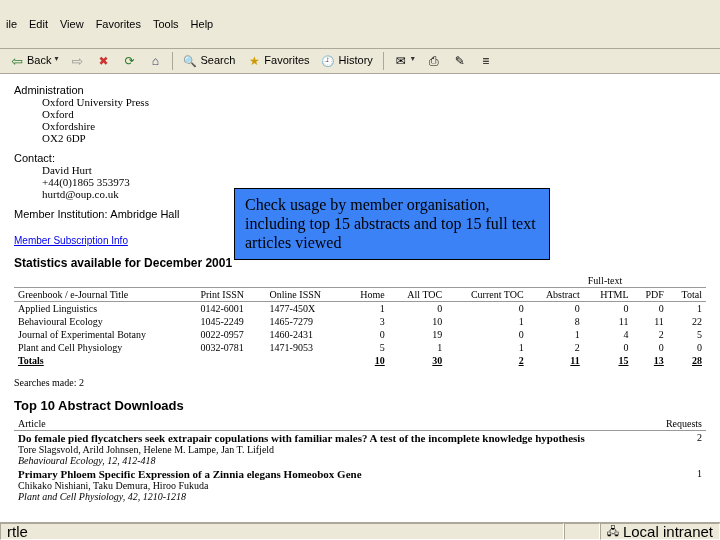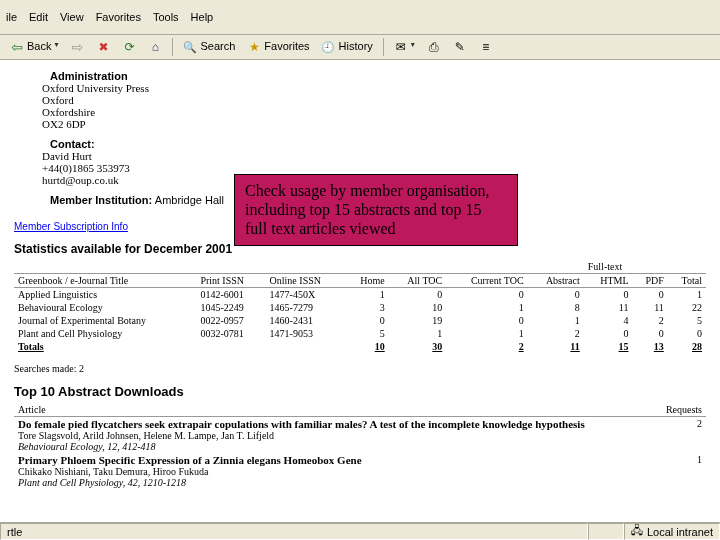--- a/index.html
+++ b/index.html
@@ -10,21 +10,21 @@
     background: #ece9d8;
     width: 720px;
     height: 540px;
     overflow: hidden;
     position: relative;
   }
   .menubar {
     background: #ece9d8;
     display: flex;
     gap: 12px;
-    padding: 11px 6px;
+    padding: 18px 6px;
     font-family: Tahoma, sans-serif;
     font-size: 11px;
     border-bottom: 1px solid #aca899;
   }
   .menubar span { cursor: default; }
   .toolbar {
     background: #ece9d8;
     display: flex;
     align-items: center;
     gap: 4px;
@@ -54,29 +54,29 @@
   }
   .page {
     background: #fff;
     height: 480px;
     overflow: hidden;
     padding: 10px 14px;
     position: relative;
     font-family: "Times New Roman", serif;
   }
   .sans { font-family: Arial, Helvetica, sans-serif; }
-  .bold { font-weight: bold; margin-left: 36px; }
+  .bold { font-weight: normal; }
   .indent { margin-left: 28px; }
   .lnk { color: #0000ee; text-decoration: underline; }
   .callout {
     position: absolute;
     left: 234px;
     top: 114px;
-    width: 284px;
-    background: #be185d;
+    width: 316px;
+    background: #3b82f6;
     border: 1.5px solid #000;
     padding: 6px 10px;
     font-size: 16px;
     line-height: 1.2;
     z-index: 20;
   }
   h4.secthead {
     font-family: Arial, sans-serif;
     font-size: 12px;
     font-weight: bold;
@@ -106,21 +106,21 @@
   .abstracts td { vertical-align: top; padding: 3px 4px; }
   .statusbar {
     position: absolute;
     left: 0; bottom: 0;
     width: 720px;
     height: 18px;
     background: #ece9d8;
     border-top: 1px solid #aca899;
     display: flex;
     font-family: Tahoma, sans-serif;
-    font-size: 11px;
+    font-size: 15px;
   }
   .statusbar .cell {
     border: 1px solid #fff;
     border-top-color: #aca899;
     border-left-color: #aca899;
     padding: 1px 6px;
     display: flex;
     align-items: center;
     gap: 4px;
   }

